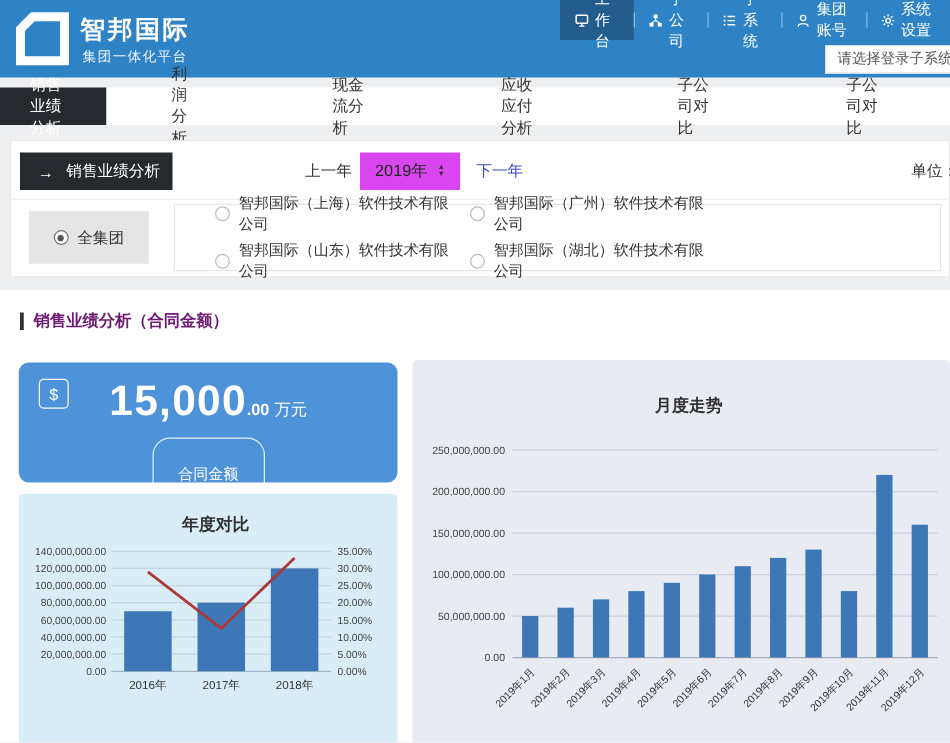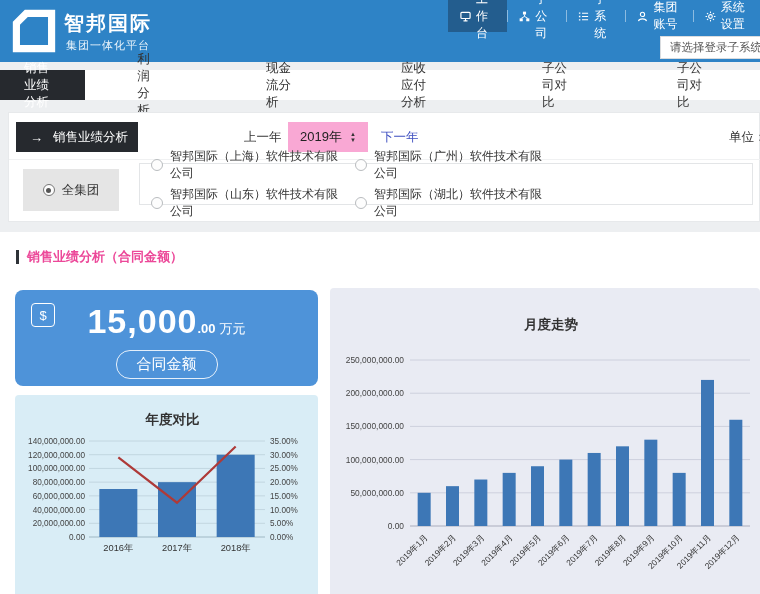--- a/index.html
+++ b/index.html
@@ -22,45 +22,45 @@
   .tabbar { position:absolute; left:0; top:70px; width:760px; height:30px; background:#fff; display:flex; align-items:stretch; }
   .tab { font-size:12.5px; color:#333; display:flex; align-items:center; padding:0 52px; cursor:pointer; }
   .tab.active { background:#26292e; color:#fff; padding:0 24px; }
 
   
   .filter-card { position:absolute; left:8px; top:112px; width:752px; height:110px; background:#fff; border:1px solid #e7e9eb; }
   .module-btn { position:absolute; left:7px; top:9px; width:122px; height:30px; background:#26292e; color:#fff; font-size:12.5px; display:flex; align-items:center; gap:10px; padding-left:14px; cursor:pointer; }
   .module-btn .arr { font-size:13px; font-weight:bold; }
   .filter-divider { position:absolute; left:0; top:46px; width:752px; height:1px; background:#f0f1f2; }
   .prev-year { position:absolute; left:235px; top:9px; height:30px; line-height:30px; font-size:12.5px; color:#333; cursor:pointer; }
-  .year-select { position:absolute; left:279px; top:9px; width:80px; height:30px; background:#f9a8d4; font-size:13px; color:#222; display:flex; align-items:center; justify-content:center; gap:8px; cursor:pointer; }
+  .year-select { position:absolute; left:279px; top:9px; width:80px; height:30px; background:#d946ef; font-size:13px; color:#222; display:flex; align-items:center; justify-content:center; gap:8px; cursor:pointer; }
   .year-select .spin { font-size:6px; color:#333; line-height:6px; display:flex; flex-direction:column; }
   .next-year { position:absolute; left:372px; top:9px; height:30px; line-height:30px; font-size:12.5px; color:#3e4fc0; cursor:pointer; }
   .unit-label { position:absolute; left:720px; top:9px; height:30px; line-height:30px; font-size:12.5px; color:#333; white-space:nowrap; }
   .group-box { position:absolute; left:14px; top:56px; width:96px; height:42px; background:#e5e5e5; display:flex; align-items:center; justify-content:center; gap:7px; font-size:12.5px; color:#333; cursor:pointer; }
-  .company-box { position:absolute; left:130px; top:50px; width:614px; height:42px; border:1px solid #e3e5e7; display:flex; flex-wrap:wrap; align-content:center; padding-left:11px; column-gap:8px; row-gap:4px; }
+  .company-box { position:absolute; left:130px; top:50px; width:614px; height:54px; border:1px solid #e3e5e7; display:flex; flex-wrap:wrap; align-content:center; padding-left:32px; column-gap:8px; row-gap:4px; }
   .radio-item { display:flex; align-items:center; gap:7px; font-size:12px; color:#333; width:196px; cursor:pointer; }
   .radio { width:12px; height:12px; border-radius:50%; border:1px solid #b9bcbf; background:#fdfdfd; position:relative; flex:none; }
   .radio.checked { border-color:#777; }
   .radio.checked::after { content:""; position:absolute; left:2.5px; top:2.5px; width:5px; height:5px; border-radius:50%; background:#555; }
 
   
   .main { position:absolute; left:0; top:232px; width:760px; height:362px; background:#fff; }
   .section-title { position:absolute; left:16px; top:16px; display:flex; align-items:center; gap:8px; }
   .section-title .bar { width:3px; height:14px; background:#2f3338; }
-  .section-title .txt { font-size:13px; font-weight:bold; color:#ec4899; }
+  .section-title .txt { font-size:13px; font-weight:bold; color:#701a75; }
 
   
   .kpi-card { position:absolute; left:15px; top:58px; width:303px; height:96px; background:#4e93d9; border-radius:8px; color:#fff; }
   .kpi-icon { position:absolute; left:16px; top:13px; width:24px; height:24px; border:1.5px solid #fff; border-radius:4px; font-size:13px; display:flex; align-items:center; justify-content:center; }
   .kpi-amount-row { position:absolute; left:0; top:12px; width:100%; text-align:center; white-space:nowrap; }
   .kpi-amount { font-size:34px; font-weight:700; letter-spacing:1px; }
   .kpi-decimals { font-size:13px;font-weight:bold; }
   .kpi-unit { font-size:13px; margin-left:4px; }
-  .kpi-btn { position:absolute; left:50%; transform:translateX(-50%); top:60px; padding:4px 20px; border:1px solid rgba(255,255,255,.85); border-radius:14px; font-size:15px; cursor:pointer; white-space:nowrap; }
+  .kpi-btn { position:absolute; left:50%; transform:translateX(-50%); top:60px; padding:20px 20px; border:1px solid rgba(255,255,255,.85); border-radius:14px; font-size:12px; cursor:pointer; white-space:nowrap; }
 
   
   .year-card { position:absolute; left:15px; top:163px; width:303px; height:206px; background:#d9edf6; border-radius:4px; }
   .month-card { position:absolute; left:330px; top:56px; width:430px; height:312px; background:#e9ebf3; border-radius:4px; }
   .chart-title { position:absolute; width:100%; text-align:center; font-size:13.5px; font-weight:bold; color:#333;padding-left:12px; }
   .year-card .chart-title { top:16px; }
   .month-card .chart-title { top:28px; }
   .legend { position:absolute; left:0; top:172px; width:100%; display:flex; justify-content:center; align-items:center; gap:6px; font-size:10px; color:#333; }
   .legend .sw-bar { width:26px; height:9px; background:#3d77b6; }
   .legend .sw-line { width:26px; height:2.5px; background:#ae3a38; }

